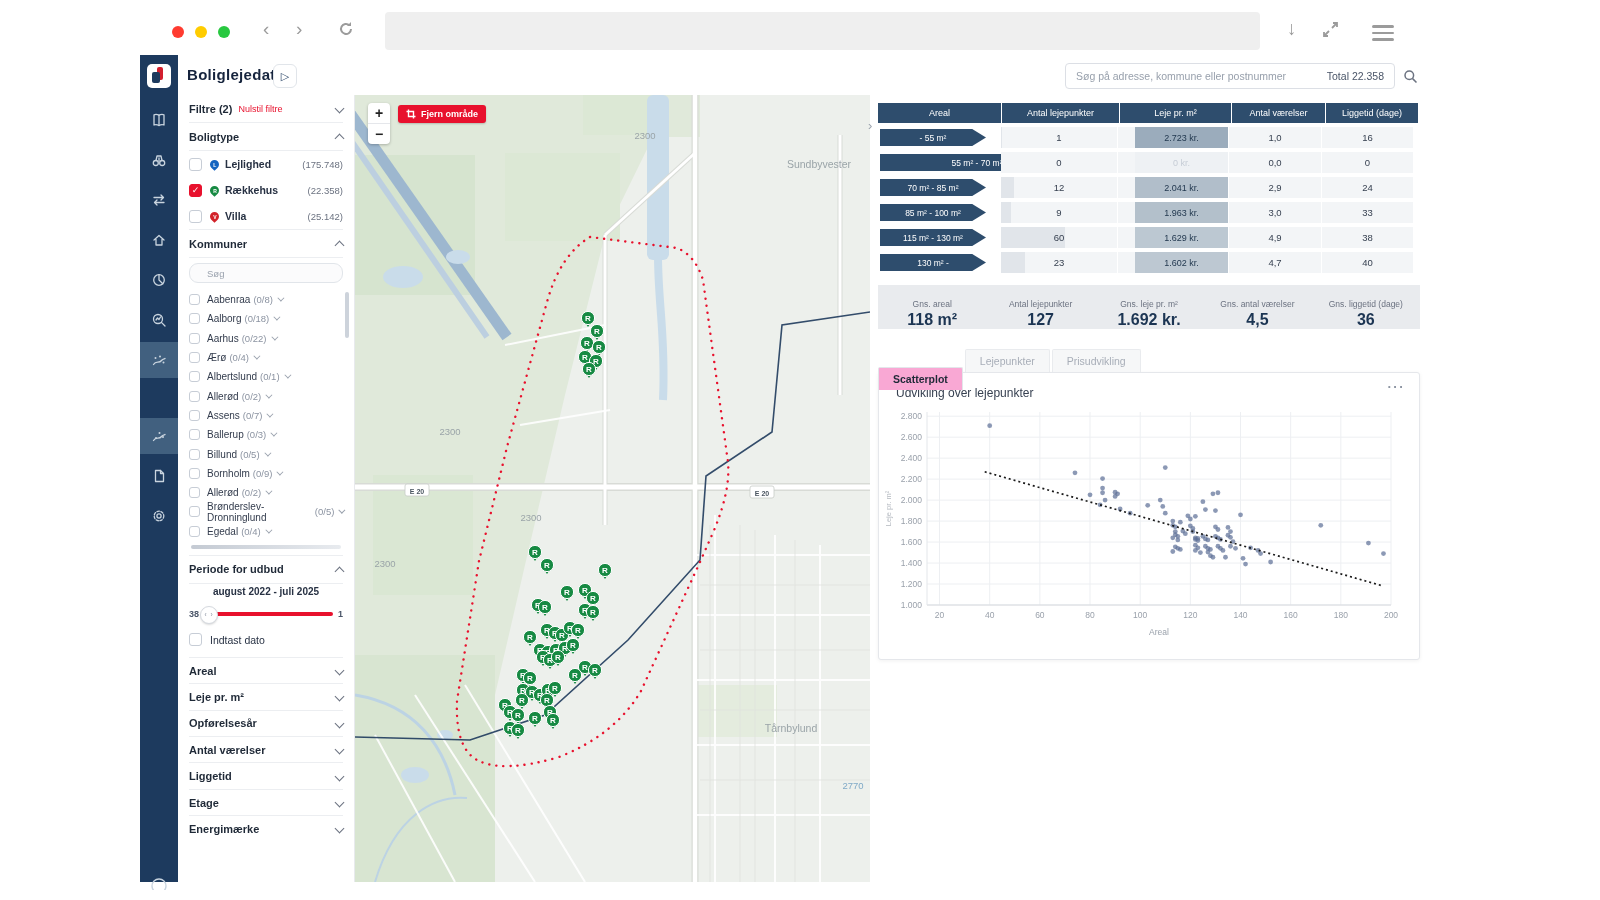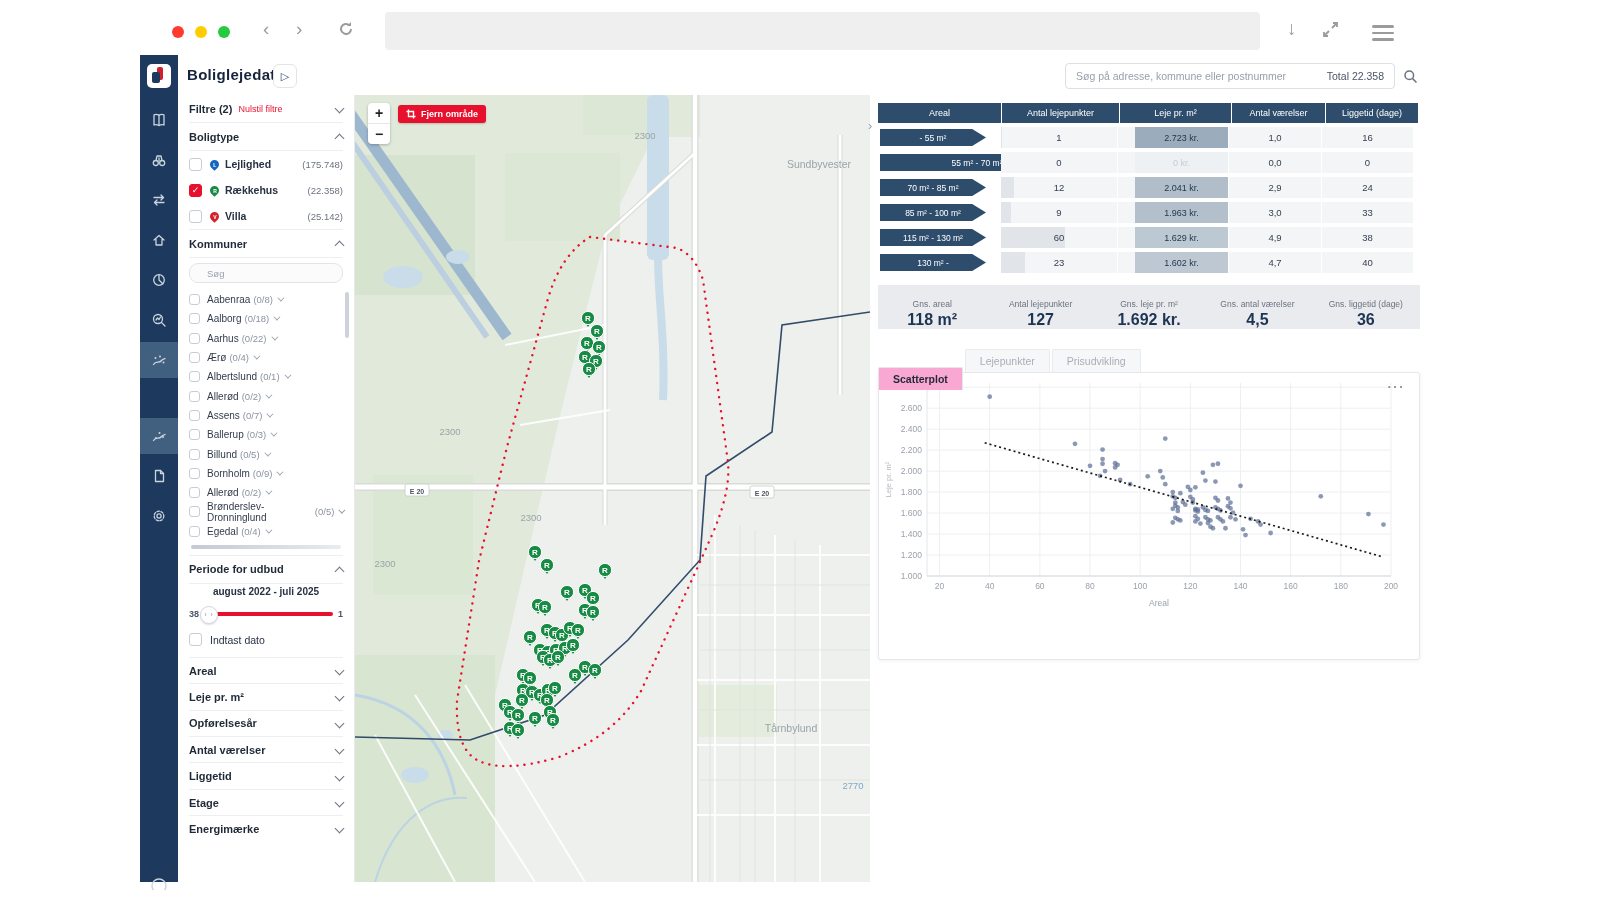--- a/index.html
+++ b/index.html
@@ -846,20 +846,21 @@
         <div class="sl">Gns. liggetid (dage)</div>
         <div class="sv">36</div>
       </div>
     </div>
   <div class="tabs" id="tabs-row">
       <div class="tab active">Scatterplot</div>
       <div class="tab">Lejepunkter</div>
       <div class="tab">Prisudvikling</div>
     </div>
   <div class="card">
+    <div class="cardtitle">Udvikling over lejepunkter</div>
     <div class="more">···</div>
     <svg id="chart-svg" width="530" height="242" viewBox="0 0 530 242">
         <line x1="48" y1="203" x2="512" y2="203" stroke="#edeff2" stroke-width="1"></line>
         <text x="43" y="206" font-size="8.5" fill="#9aa1ab" text-anchor="end">1.000</text>
         <line x1="48" y1="182.02173913043478" x2="512" y2="182.02173913043478" stroke="#edeff2" stroke-width="1"></line>
         <text x="43" y="185.02173913043478" font-size="8.5" fill="#9aa1ab" text-anchor="end">1.200</text>
         <line x1="48" y1="161.04347826086956" x2="512" y2="161.04347826086956" stroke="#edeff2" stroke-width="1"></line>
         <text x="43" y="164.04347826086956" font-size="8.5" fill="#9aa1ab" text-anchor="end">1.400</text>
         <line x1="48" y1="140.06521739130434" x2="512" y2="140.06521739130434" stroke="#edeff2" stroke-width="1"></line>
         <text x="43" y="143.06521739130434" font-size="8.5" fill="#9aa1ab" text-anchor="end">1.600</text>

